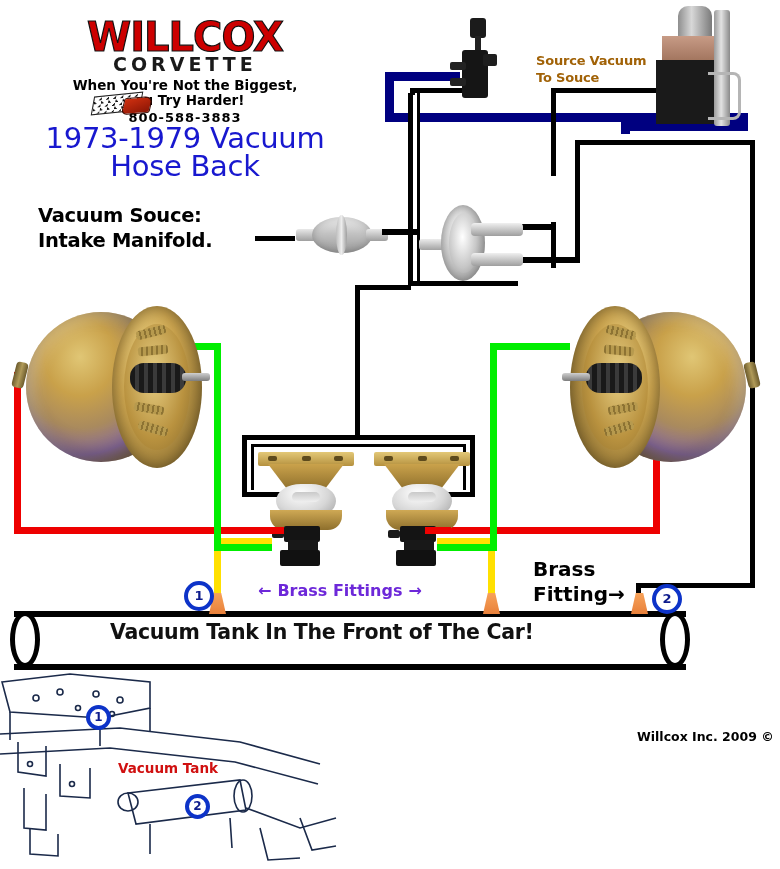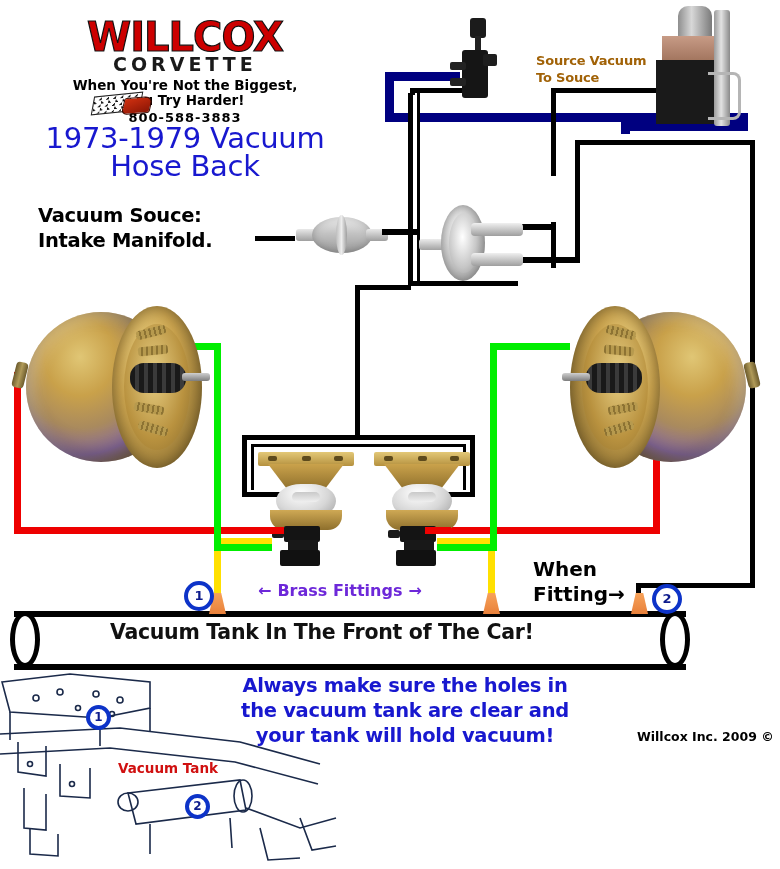--- a/index.html
+++ b/index.html
@@ -338,41 +338,36 @@
     <div class="tab" style="left:14px;top:78px;"></div>
   </div>
 
   <div class="ln red abs" style="left:258px;top:527px;width:26px;height:7px;"></div>
   <div class="ln red abs" style="left:425px;top:527px;width:26px;height:7px;"></div>
 
   <div class="abs" id="brassfittings-lbl">
     <span>←</span><span style="padding:0 6px;">Brass Fittings</span><span>→</span>
   </div>
   <div class="abs" id="brassfitting-lbl">
-    <div>When</div>
+    <div>Brass</div>
     <div style="white-space:nowrap;"><span>Fitting</span><span>→</span></div>
   </div>
 
   <div class="abs" id="tank"></div>
   <div class="abs" id="tank-l"></div>
   <div class="abs" id="tank-r"></div>
   <div class="abs" id="tanklabel">Vacuum Tank In The Front of The Car!</div>
 
   <div class="brass" style="left:209px;top:593px;"></div>
   <div class="brass" style="left:483px;top:593px;"></div>
   <div class="brass" style="left:631px;top:593px;"></div>
 
   <div class="cnum" style="left:184px;top:581px;">1</div>
   <div class="cnum" style="left:652px;top:584px;">2</div>
 
-  <div class="abs" id="advice">
-    <div>Always make sure the holes in</div>
-    <div>the vacuum tank are clear and</div>
-    <div>your tank will hold vacuum!</div>
-  </div>
   <div class="abs" id="copy">Willcox Inc. 2009  ©</div>
 
   <svg class="abs" id="frameart" viewBox="0 0 340 200">
     <g fill="none" stroke="#1b2a4a" stroke-width="1.6">
       <path d="M2 14 L70 6 L150 14 L150 40 L100 50 L10 44 Z"></path>
       <path d="M10 44 L10 72 M100 50 L100 78 M150 40 L150 64"></path>
       <path d="M0 66 L120 60 L240 74 L320 96"></path>
       <path d="M0 86 L110 80 L235 94 L318 116"></path>
       <path d="M18 74 L18 104 L46 108 L46 78"></path>
       <path d="M60 96 L60 128 L90 130 L90 100"></path>

